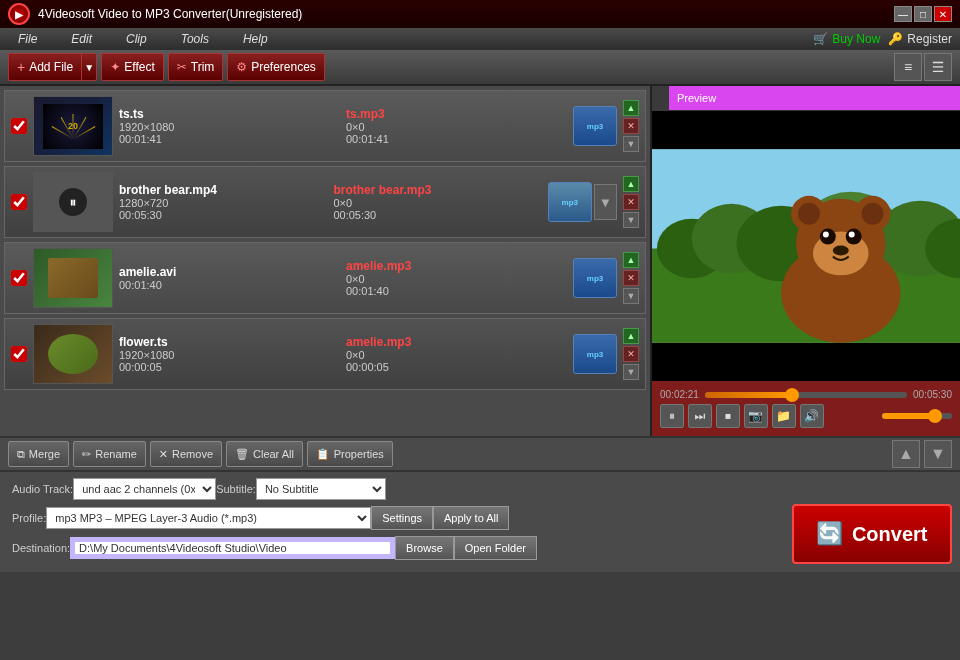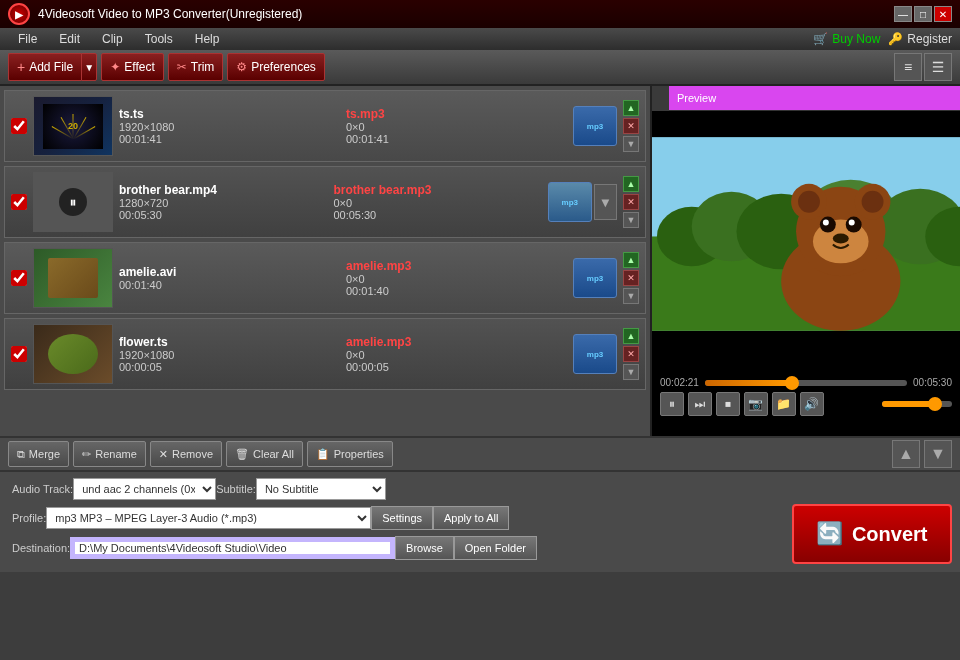--- a/index.html
+++ b/index.html
@@ -25,21 +25,21 @@
 
     
     .menu-bar {
       background: linear-gradient(to bottom, #4a4a4a, #2d2d2d);
       height: 22px;
       display: flex;
       align-items: center;
       padding: 0 8px;
       justify-content: space-between;
     }
-    .menu-items { display: flex; gap: 2px; }
+    .menu-items { display: flex; gap: 14px; font-style: italic; }
     .menu-item { color: #ddd; padding: 2px 10px; cursor: pointer; font-size: 12px; }
     .menu-right { display: flex; align-items: center; gap: 8px; }
     .buy-now { color: #00cc00; font-size: 12px; cursor: pointer; display: flex; align-items: center; gap: 4px; }
     .register { color: #ddd; font-size: 12px; cursor: pointer; display: flex; align-items: center; gap: 4px; }
 
     
     .toolbar {
       background: linear-gradient(to bottom, #5a5a5a, #3a3a3a);
       height: 36px;
       display: flex;
@@ -141,22 +141,22 @@
       margin-left: 17px;
     }
     .preview-video {
       flex: 1;
       background: #000;
       position: relative;
       overflow: hidden;
     }
     
     .preview-controls {
-      background: #000000;
-      padding: 20px 8px;
+      background: #7f1d1d;
+      padding: 8px 8px;
     }
     .time-bar { display: flex; align-items: center; gap: 6px; margin-bottom: 4px; }
     .time-text { color: #aaa; font-size: 10px; white-space: nowrap; }
     .progress-track { flex: 1; height: 6px; background: #555; border-radius: 3px; position: relative; cursor: pointer; }
     .progress-fill { height: 100%; background: linear-gradient(to right, #cc6600, #ff9900); border-radius: 3px; width: 43%; }
     .progress-thumb { position: absolute; top: -4px; left: 43%; width: 14px; height: 14px; background: #ff9900; border-radius: 50%; transform: translateX(-50%); }
     
     .playback-controls { display: flex; align-items: center; justify-content: space-between; }
     .pb-btns { display: flex; gap: 4px; align-items: center; }
     .pb-btn { width: 24px; height: 24px; background: #555; border: 1px solid #777; color: #ddd; cursor: pointer; display: flex; align-items: center; justify-content: center; font-size: 12px; border-radius: 2px; }

